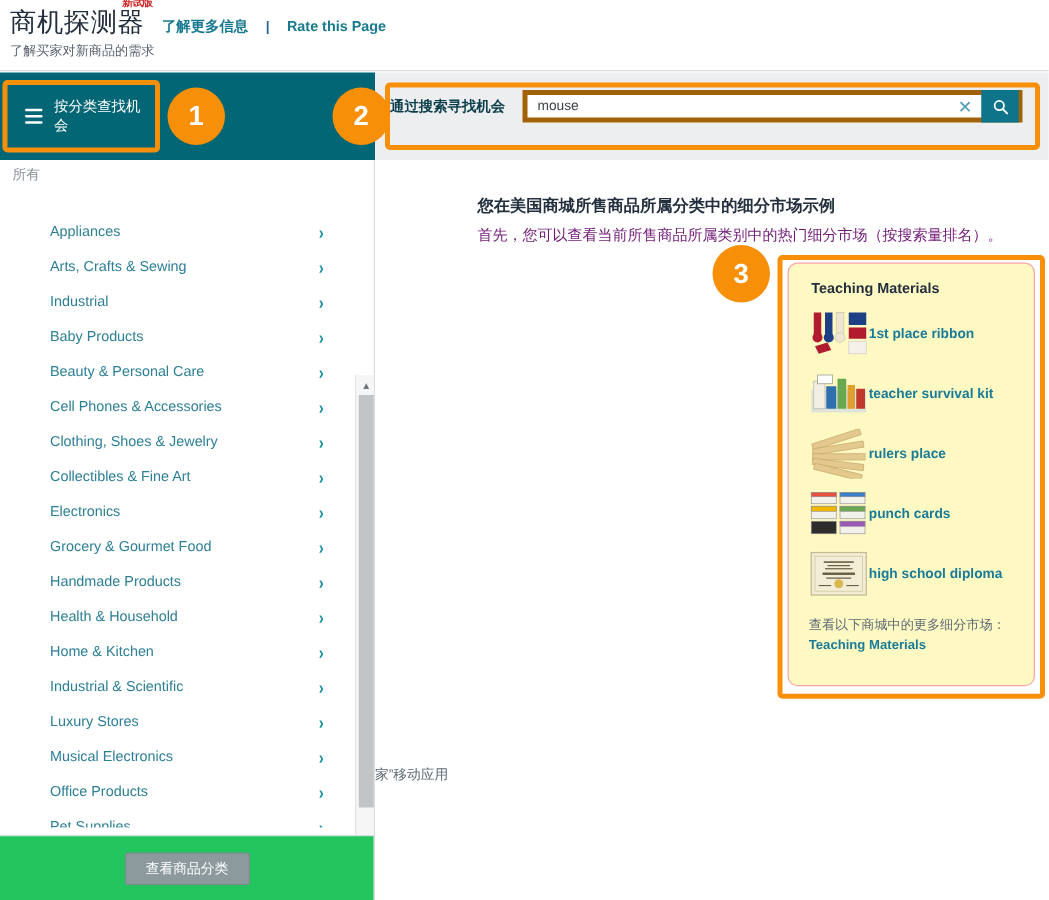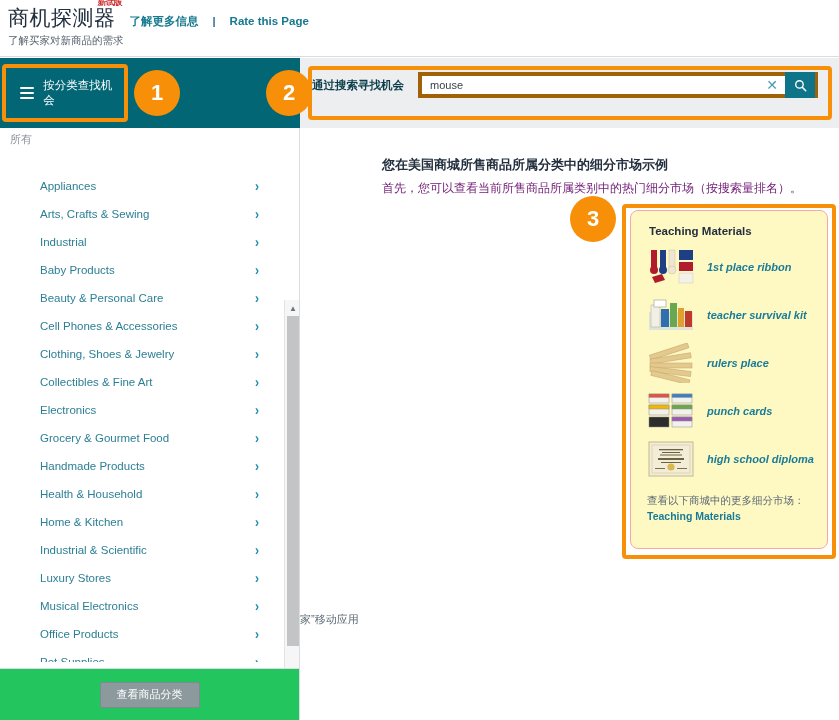--- a/index.html
+++ b/index.html
@@ -194,22 +194,22 @@
     position: absolute; left: 330px; top: 82px;
     width: 198px; height: 339px;
     background: #fef9c3; border: 1px solid #fca5a5; border-radius: 8px;
     overflow: hidden;
   }
   .niche-title {
     margin: 14px 0 6px 18px;
     font-size: 11.5px; font-weight: 700; color: #232f3e;
   }
   .niche-row {
-    display: flex; align-items: center; gap: 12px;
-    padding: 3px 10px 3px 16px; cursor: pointer; font-style: italic;
+    display: flex; align-items: center; 
+    padding: 3px 10px 3px 16px; cursor: pointer;
   }
   .thumb {
     width: 48px; height: 42px; flex-shrink: 0;
     display: flex; align-items: center; justify-content: center;
   }
   .niche-label {
     font-size: 11px; color: #1a7b98; font-weight: 700;
   }
   .niche-footer {
     margin: 10px 14px 0 16px;

